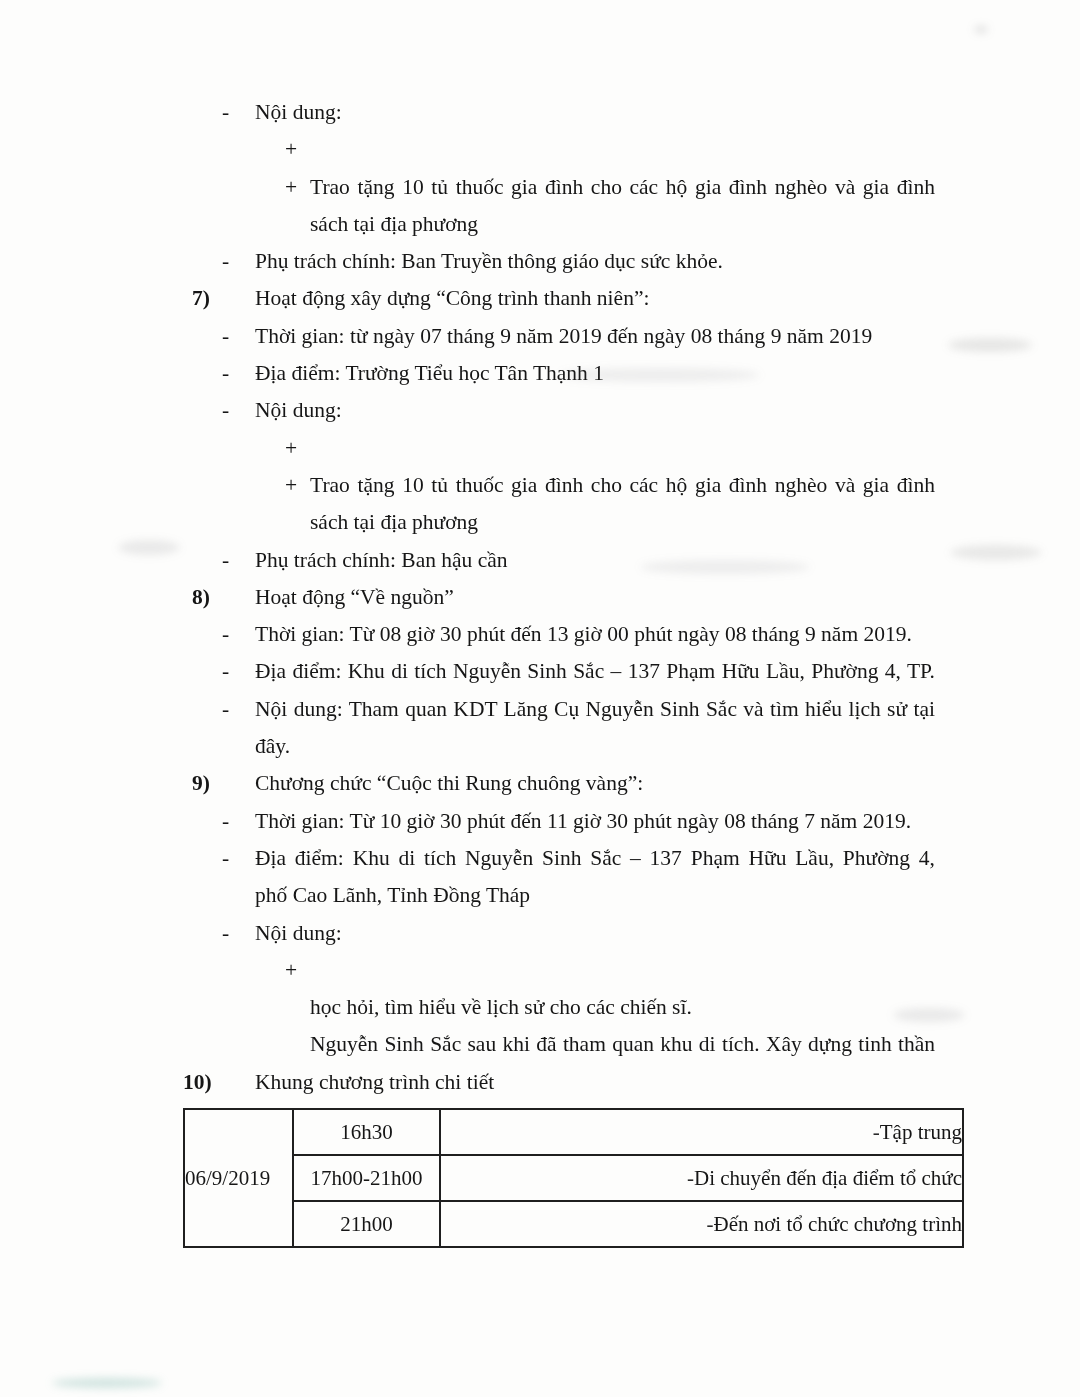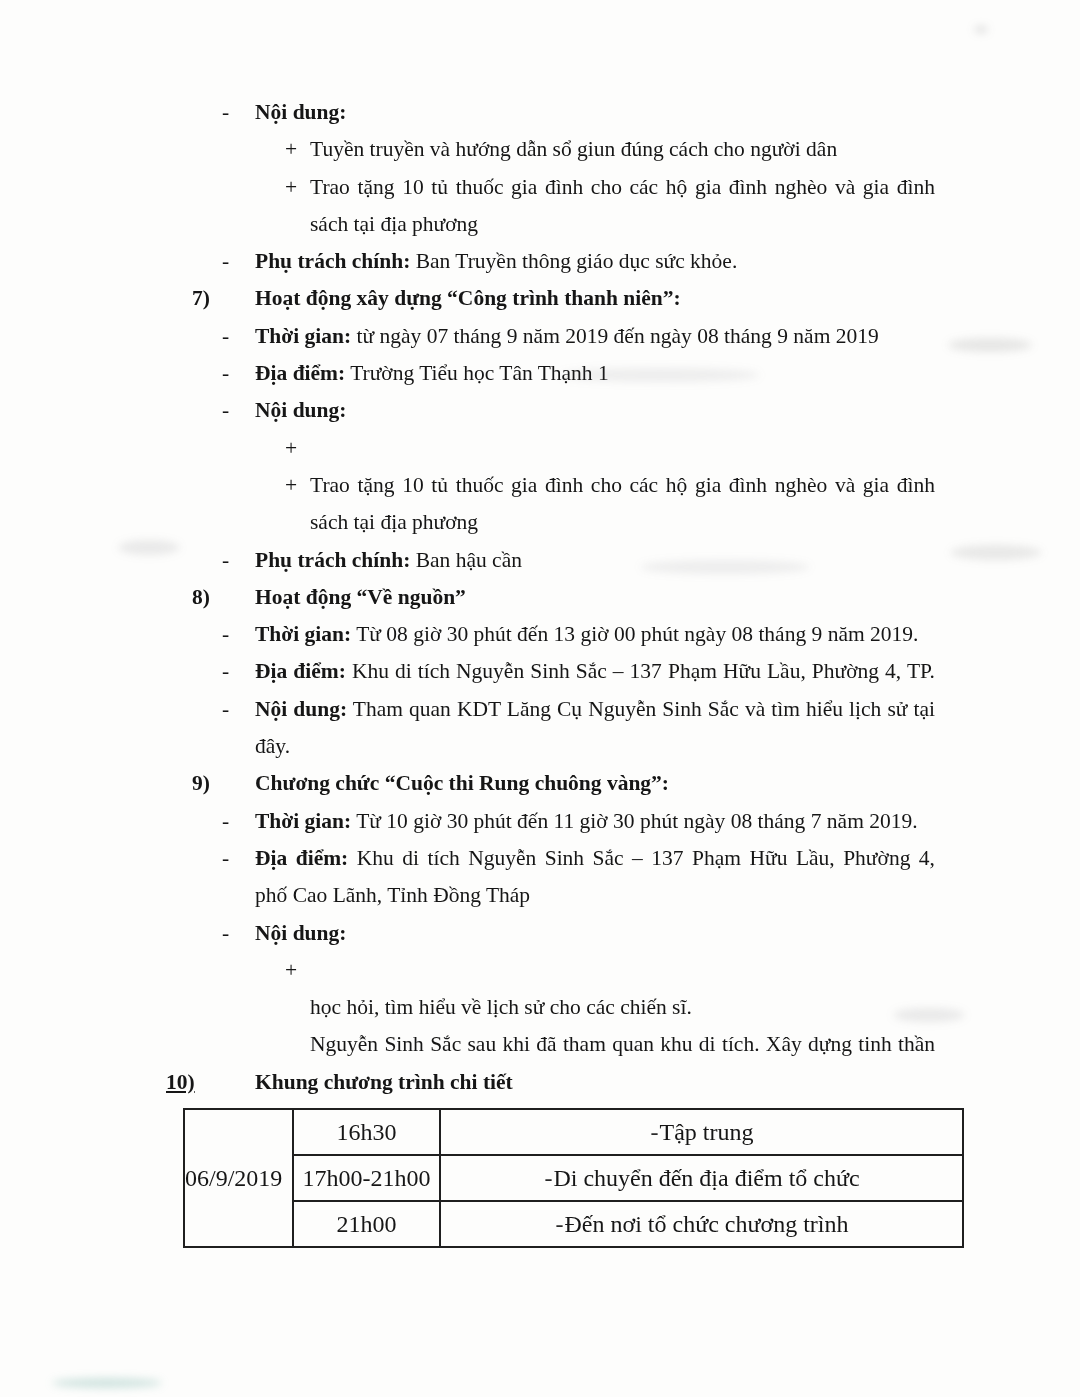--- a/index.html
+++ b/index.html
@@ -18,65 +18,65 @@
     position:relative;
     height:37.3px;line-height:37.3px;
     font-size:21.5px;
     padding-left:255px;
     white-space:pre;
   }
   .t-plus,.t-contplus{padding-left:310px;}
   .b{position:absolute;left:222px;top:0;}
   .t-plus .b,.t-contplus .b{left:285px;}
   .t-num .b{left:192px;font-weight:700;}
-  .t-num10 .b{left:166px;font-weight:700;text-decoration:underline;}
-  .lb{font-weight:700;}
+  .t-num10 .b{left:183px;font-weight:700;}
+  .lb{font-weight:400;}
   .just{
     white-space:normal;
     width:935px;box-sizing:border-box;
     text-align:justify;
     text-align-last:justify;
     overflow:hidden;
   }
   
   .sched{
     border-collapse:collapse;
     margin:7px 0 0 183px;
     table-layout:fixed;
   }
   .sched td{
     border:2px solid #1f1f1f;
     height:44px;
-    font-size:24px;
+    font-size:21px;
     padding:0;
     vertical-align:middle;
   }
   .td-date{width:107px;text-align:left;}
   .td-time{width:145px;text-align:center;}
-  .td-act{width:521px;text-align:center;}
+  .td-act{width:521px;text-align:right;}
   .tick{display:inline-block;width:10px;color:#2a2a2a;}
   
   .art{position:absolute;border-radius:50%;filter:blur(4px);pointer-events:none;}
   .a1{left:948px;top:338px;width:84px;height:14px;background:rgba(90,90,95,.14);}
   .a2{left:118px;top:540px;width:62px;height:15px;background:rgba(90,90,95,.12);}
   .a3{left:950px;top:545px;width:92px;height:15px;background:rgba(90,90,95,.13);}
   .a4{left:893px;top:1008px;width:72px;height:14px;background:rgba(90,90,95,.12);}
   .a5{left:640px;top:560px;width:170px;height:14px;background:rgba(100,100,105,.10);}
   .a6{left:560px;top:368px;width:200px;height:14px;background:rgba(100,100,105,.10);}
   .a7{left:52px;top:1378px;width:110px;height:10px;background:rgba(70,150,140,.25);}
   .a8{left:974px;top:26px;width:14px;height:7px;background:rgba(90,90,95,.18);}
 </style>
 </head>
 <body>
 
 <div class="page">
   <div class="content">
 
     <div class="ln t-dash"><span class="b">-</span><span class="lb">Nội dung:</span><span class="tx"></span></div>
-    <div class="ln t-plus"><span class="b">+</span><span class="lb"></span><span class="tx">Tuyền truyền và hướng dẫn sổ giun đúng cách cho người dân</span></div>
+    <div class="ln t-plus"><span class="b">+</span><span class="lb"></span></div>
     <div class="ln t-plus just"><span class="b">+</span><span class="lb"></span><span class="tx">Trao tặng 10 tủ thuốc gia đình cho các hộ gia đình nghèo và gia đình chính</span></div>
     <div class="ln t-contplus"><span class="b"></span><span class="lb"></span><span class="tx">sách tại địa phương</span></div>
     <div class="ln t-dash"><span class="b">-</span><span class="lb">Phụ trách chính:</span><span class="tx"> Ban Truyền thông giáo dục sức khỏe.</span></div>
 
     <div class="ln t-num"><span class="b">7)</span><span class="lb">Hoạt động xây dựng “Công trình thanh niên”:</span><span class="tx"></span></div>
     <div class="ln t-dash"><span class="b">-</span><span class="lb">Thời gian:</span><span class="tx"> từ ngày 07 tháng 9 năm 2019 đến ngày 08 tháng 9 năm 2019</span></div>
     <div class="ln t-dash"><span class="b">-</span><span class="lb">Địa điểm:</span><span class="tx"> Trường Tiểu học Tân Thạnh 1</span></div>
     <div class="ln t-dash"><span class="b">-</span><span class="lb">Nội dung:</span><span class="tx"></span></div>
     <div class="ln t-plus"><span class="b">+</span><span class="lb"></span></div>
     <div class="ln t-plus just"><span class="b">+</span><span class="lb"></span><span class="tx">Trao tặng 10 tủ thuốc gia đình cho các hộ gia đình nghèo và gia đình chính</span></div>

